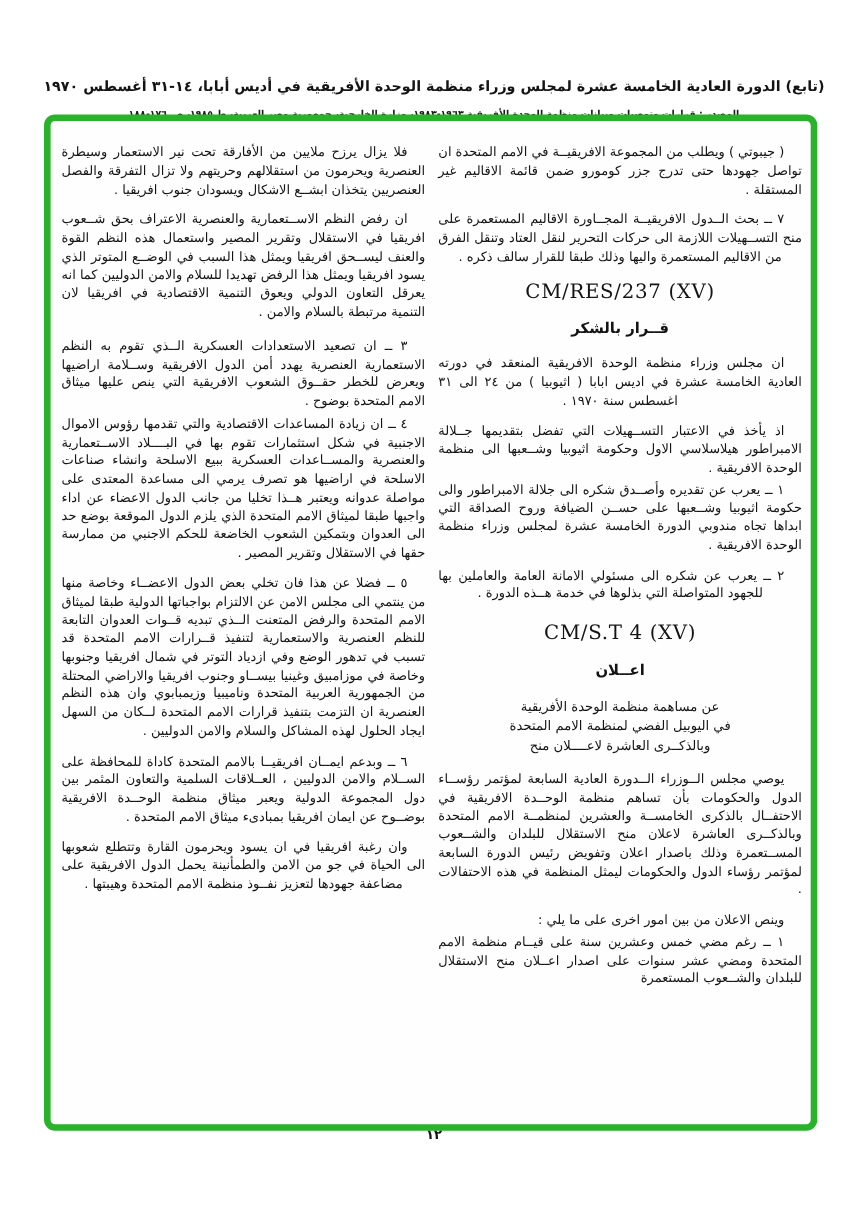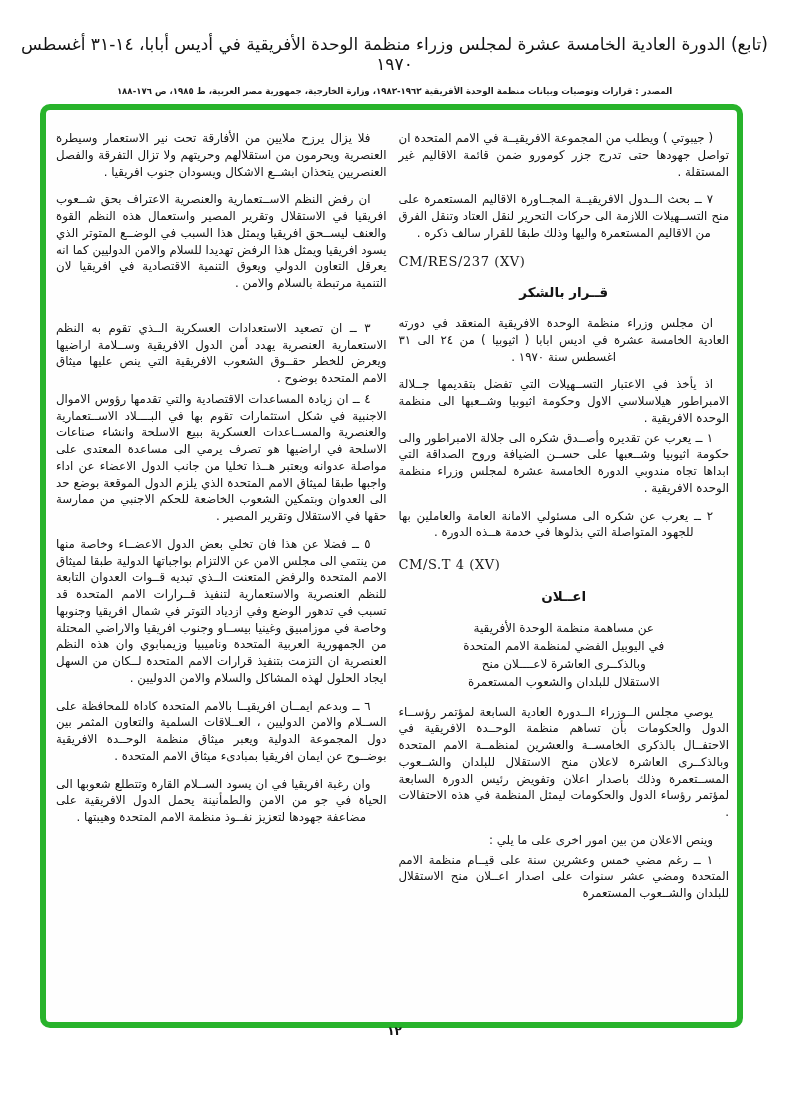--- a/index.html
+++ b/index.html
@@ -9,21 +9,21 @@
     position: relative;
     overflow: hidden;
     font-family: "DejaVu Sans", sans-serif;
     color: #141414;
   }
   .page-header {
     position: absolute; top: 34px; left: 20px; right: 20px;
     direction: rtl; text-align: center;
   }
   .header-title {
-    font-size: 17px; font-weight: normal; letter-spacing: 0px;
+    font-size: 13px; font-weight: bold; letter-spacing: 0px; margin-top: 38px;
   }
   .source-line {
     margin-top: 12px;
     font-size: 8.6px; font-weight: bold; color: #1b1b1b;
   }
   .content-frame {
     position: absolute; left: 40px; top: 104px;
     width: 703px; height: 924px;
     border: 6px solid #28b32b;
     border-radius: 10px;
@@ -35,23 +35,23 @@
     display: flex; direction: rtl; gap: 12px; height: 100%;
   }
   .col {
     flex: 1 1 0; direction: rtl;
     text-align: justify;
     font-size: 11.8px; line-height: 1.42;
   }
   .col p.body-par { text-indent: 16px; margin-bottom: 11px; }
   .center-last { text-align-last: center; }
   .code-line {
-    direction: ltr; text-align: left;
+    direction: ltr; text-align: center;
     font-family: "DejaVu Serif", serif;
-    font-size: 13px; letter-spacing: 0.6px;
+    font-size: 18px; letter-spacing: 0.6px;
     margin: 10px 0 12px 0;
   }
   .section-title {
     text-align-last: center;
     font-weight: bold; font-size: 13.5px;
     margin: 2px 0 13px 0; text-indent: 0;
   }
   .subtitle-block {
     text-align: center; text-align-last: center;
     font-weight: normal; font-size: 12px; line-height: 1.5;
@@ -84,33 +84,32 @@
       <p class="body-par" style="margin-bottom:3px">اذ يأخذ في الاعتبار التســهيلات التي تفضل بتقديمها جــلالة الامبراطور هيلاسلاسي الاول وحكومة اثيوبيا وشــعبها الى منظمة الوحدة الافريقية .</p>
       <p class="body-par">١ ــ يعرب عن تقديره وأصــدق شكره الى جلالة الامبراطور والى حكومة اثيوبيا وشــعبها على حســن الضيافة وروح الصداقة التي ابداها تجاه مندوبي الدورة الخامسة عشرة لمجلس وزراء منظمة الوحدة الافريقية .</p>
       <p class="body-par center-last" style="margin-bottom:15px">٢ ــ يعرب عن شكره الى مسئولي الامانة العامة والعاملين بها للجهود المتواصلة التي بذلوها في خدمة هــذه الدورة .</p>
 
       <p class="code-line">CM/S.T 4 (XV)</p>
       <p class="section-title">اعــلان</p>
       <div class="subtitle-block">
         <div>عن مساهمة منظمة الوحدة الأفريقية</div>
         <div>في اليوبيل الفضي لمنظمة الامم المتحدة</div>
         <div>وبالذكــرى العاشرة لاعــــلان منح</div>
-        <div>الاستقلال للبلدان والشعوب المستعمرة</div>
       </div>
       <p class="body-par">يوصي مجلس الــوزراء الــدورة العادية السابعة لمؤتمر رؤســاء الدول والحكومات بأن تساهم منظمة الوحــدة الافريقية في الاحتفــال بالذكرى الخامســة والعشرين لمنظمــة الامم المتحدة وبالذكــرى العاشرة لاعلان منح الاستقلال للبلدان والشــعوب المســتعمرة وذلك باصدار اعلان وتفويض رئيس الدورة السابعة لمؤتمر رؤساء الدول والحكومات ليمثل المنظمة في هذه الاحتفالات .</p>
       <p class="body-par" style="margin-bottom:3px">وينص الاعلان من بين امور اخرى على ما يلي :</p>
       <p class="body-par">١ ــ رغم مضي خمس وعشرين سنة على قيــام منظمة الامم المتحدة ومضي عشر سنوات على اصدار اعــلان منح الاستقلال للبلدان والشــعوب المستعمرة</p>
     </section>
 
     <section class="col">
       <p class="body-par">فلا يزال يرزح ملايين من الأفارقة تحت نير الاستعمار وسيطرة العنصرية ويحرمون من استقلالهم وحريتهم ولا تزال التفرقة والفصل العنصريين يتخذان ابشــع الاشكال ويسودان جنوب افريقيا .</p>
-      <p class="body-par" style="margin-bottom:28px">ان رفض النظم الاســتعمارية والعنصرية الاعتراف بحق شــعوب افريقيا في الاستقلال وتقرير المصير واستعمال هذه النظم القوة والعنف ليســحق افريقيا ويمثل هذا السبب في الوضــع المتوتر الذي يسود افريقيا ويمثل هذا الرفض تهديدا للسلام والامن الدوليين كما انه يعرقل التعاون الدولي ويعوق التنمية الاقتصادية في افريقيا لان التنمية مرتبطة بالسلام والامن .</p>
+      <p class="body-par" style="margin-bottom:14px">ان رفض النظم الاســتعمارية والعنصرية الاعتراف بحق شــعوب افريقيا في الاستقلال وتقرير المصير واستعمال هذه النظم القوة والعنف ليســحق افريقيا ويمثل هذا السبب في الوضــع المتوتر الذي يسود افريقيا ويمثل هذا الرفض تهديدا للسلام والامن الدوليين كما انه يعرقل التعاون الدولي ويعوق التنمية الاقتصادية في افريقيا لان التنمية مرتبطة بالسلام والامن .</p>
       <p class="body-par" style="margin-bottom:4px">٣ ــ ان تصعيد الاستعدادات العسكرية الــذي تقوم به النظم الاستعمارية العنصرية يهدد أمن الدول الافريقية وســلامة اراضيها ويعرض للخطر حقــوق الشعوب الافريقية التي ينص عليها ميثاق الامم المتحدة بوضوح .</p>
       <p class="body-par">٤ ــ ان زيادة المساعدات الاقتصادية والتي تقدمها رؤوس الاموال الاجنبية في شكل استثمارات تقوم بها في البــــلاد الاســتعمارية والعنصرية والمســاعدات العسكرية ببيع الاسلحة وانشاء صناعات الاسلحة في اراضيها هو تصرف يرمي الى مساعدة المعتدى على مواصلة عدوانه ويعتبر هــذا تخليا من جانب الدول الاعضاء عن اداء واجبها طبقا لميثاق الامم المتحدة الذي يلزم الدول الموقعة بوضع حد الى العدوان وبتمكين الشعوب الخاضعة للحكم الاجنبي من ممارسة حقها في الاستقلال وتقرير المصير .</p>
       <p class="body-par">٥ ــ فضلا عن هذا فان تخلي بعض الدول الاعضــاء وخاصة منها من ينتمي الى مجلس الامن عن الالتزام بواجباتها الدولية طبقا لميثاق الامم المتحدة والرفض المتعنت الــذي تبديه قــوات العدوان التابعة للنظم العنصرية والاستعمارية لتنفيذ قــرارات الامم المتحدة قد تسبب في تدهور الوضع وفي ازدياد التوتر في شمال افريقيا وجنوبها وخاصة في موزامبيق وغينيا بيســاو وجنوب افريقيا والاراضي المحتلة من الجمهورية العربية المتحدة وناميبيا وزيمبابوي وان هذه النظم العنصرية ان التزمت بتنفيذ قرارات الامم المتحدة لــكان من السهل ايجاد الحلول لهذه المشاكل والسلام والامن الدوليين .</p>
       <p class="body-par">٦ ــ وبدعم ايمــان افريقيــا بالامم المتحدة كاداة للمحافظة على الســلام والامن الدوليين ، العــلاقات السلمية والتعاون المثمر بين دول المجموعة الدولية ويعبر ميثاق منظمة الوحــدة الافريقية بوضــوح عن ايمان افريقيا بمبادىء ميثاق الامم المتحدة .</p>
-      <p class="body-par center-last">وان رغبة افريقيا في ان يسود الســلام القارة وتتطلع شعوبها الى الحياة في جو من الامن والطمأنينة يحمل الدول الافريقية على مضاعفة جهودها لتعزيز نفــوذ منظمة الامم المتحدة وهيبتها .</p>
+      <p class="body-par center-last">وان رغبة افريقيا في ان يسود ويحرمون القارة وتتطلع شعوبها الى الحياة في جو من الامن والطمأنينة يحمل الدول الافريقية على مضاعفة جهودها لتعزيز نفــوذ منظمة الامم المتحدة وهيبتها .</p>
     </section>
 
   </div>
 </main>
 
 <div class="page-number">١٢</div>
 
 </body></html>

